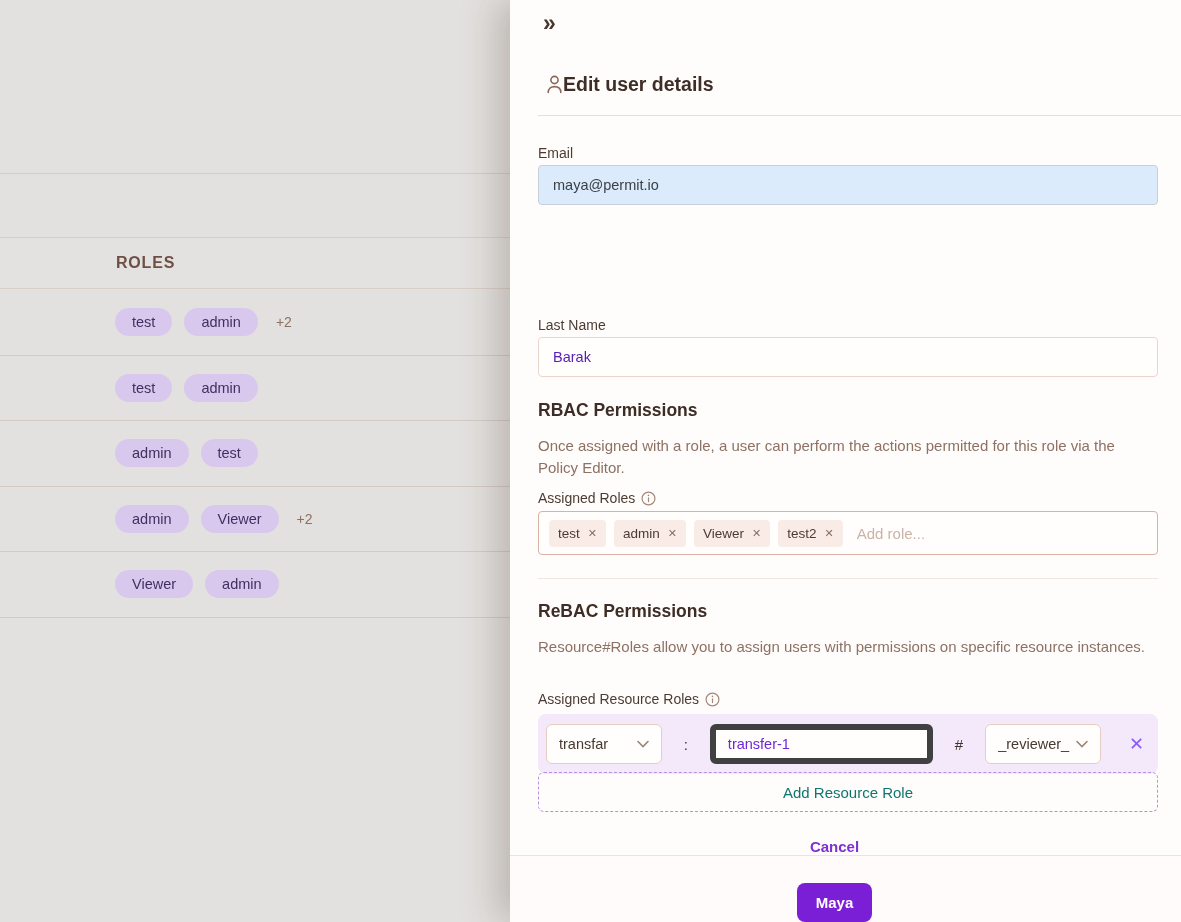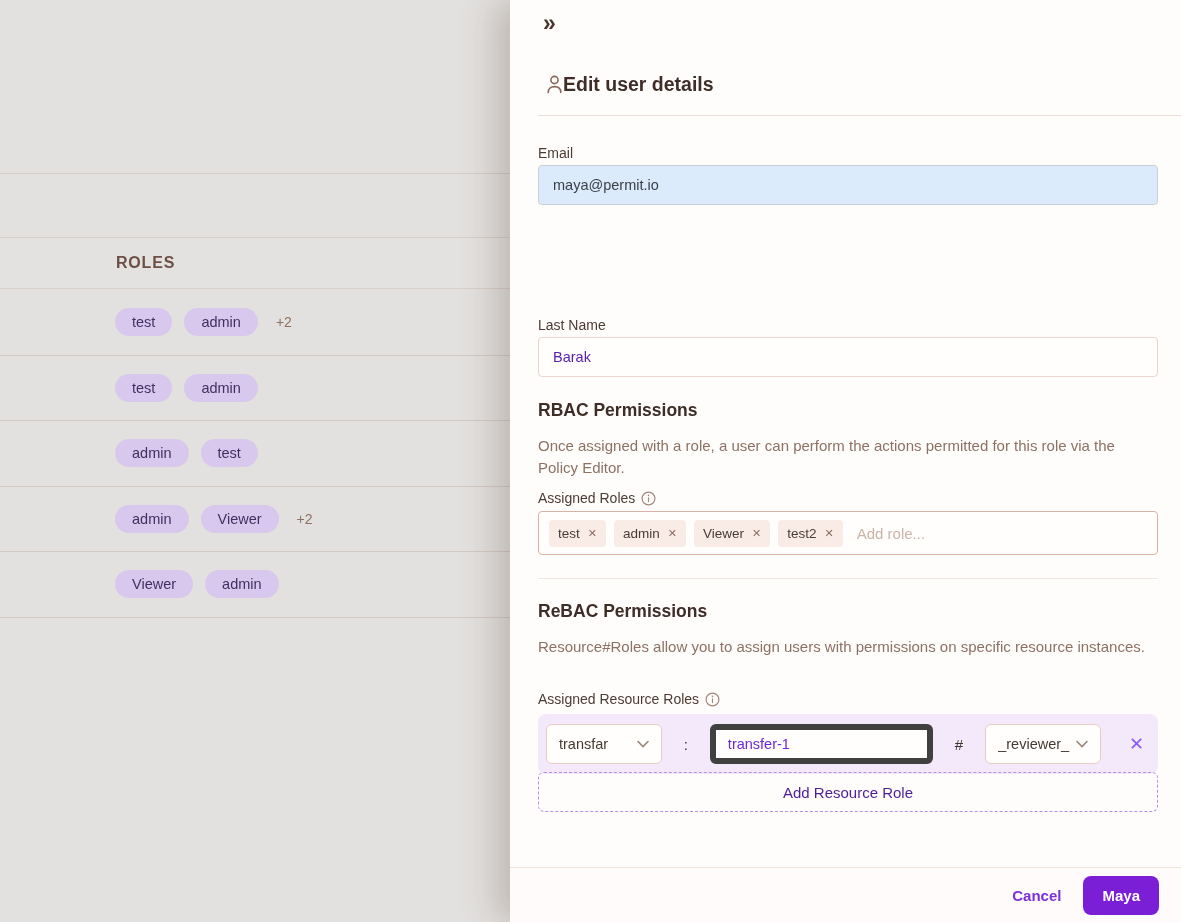--- a/index.html
+++ b/index.html
@@ -60,26 +60,26 @@
       display:flex; align-items:center; justify-content:space-between; padding:0 12px;
       font-size:14.5px; color:#463931; cursor:pointer; }
   .rr-sep { color:#3f342c; font-size:15px; }
   .rr-input { flex:1; height:40px; background:#fffefd; border:6px solid #404040; border-radius:6px;
       padding:0 12px; font-size:14.5px; color:#6d28d9; outline:none;
       font-family:"Liberation Sans",sans-serif; }
   .rr-remove { margin-left:auto; background:none; border:none; color:#8b5cf6; font-size:18px;
       cursor:pointer; padding:0 6px; line-height:1; }
 
   .add-rr-btn { width:100%; height:40px; border:1.5px dashed #b78fe0; border-radius:6px;
-      background:transparent; color:#4c1d95; font-size:15px; cursor:pointer;
+      background:transparent; color:#0f766e; font-size:15px; cursor:pointer;
       font-family:"Liberation Sans",sans-serif; }
 
-  .drawer-footer { position:absolute; left:0; right:0; bottom:0; height:55px; background:#fefbfa;
+  .drawer-footer { position:absolute; left:0; right:0; bottom:0; height:67px; background:#fefbfa;
       border-top:1px solid #f0e2db; display:flex; align-items:center; justify-content:flex-end;
-      gap:22px; padding-right:22px; }
+      gap:28px; padding-right:22px;flex-direction:column; }
   .cancel-btn { background:none; border:none; color:#7e2fd6; font-size:15px; font-weight:700;
       cursor:pointer; font-family:"Liberation Sans",sans-serif; }
   .save-btn { background:#7a1fd6; border:none; color:#ffffff; font-size:15px; font-weight:700;
       padding:11px 19px; border-radius:8px; cursor:pointer; font-family:"Liberation Sans",sans-serif; }
 
   svg { display:block; }
 </style>
 </head>
 <body>
 

